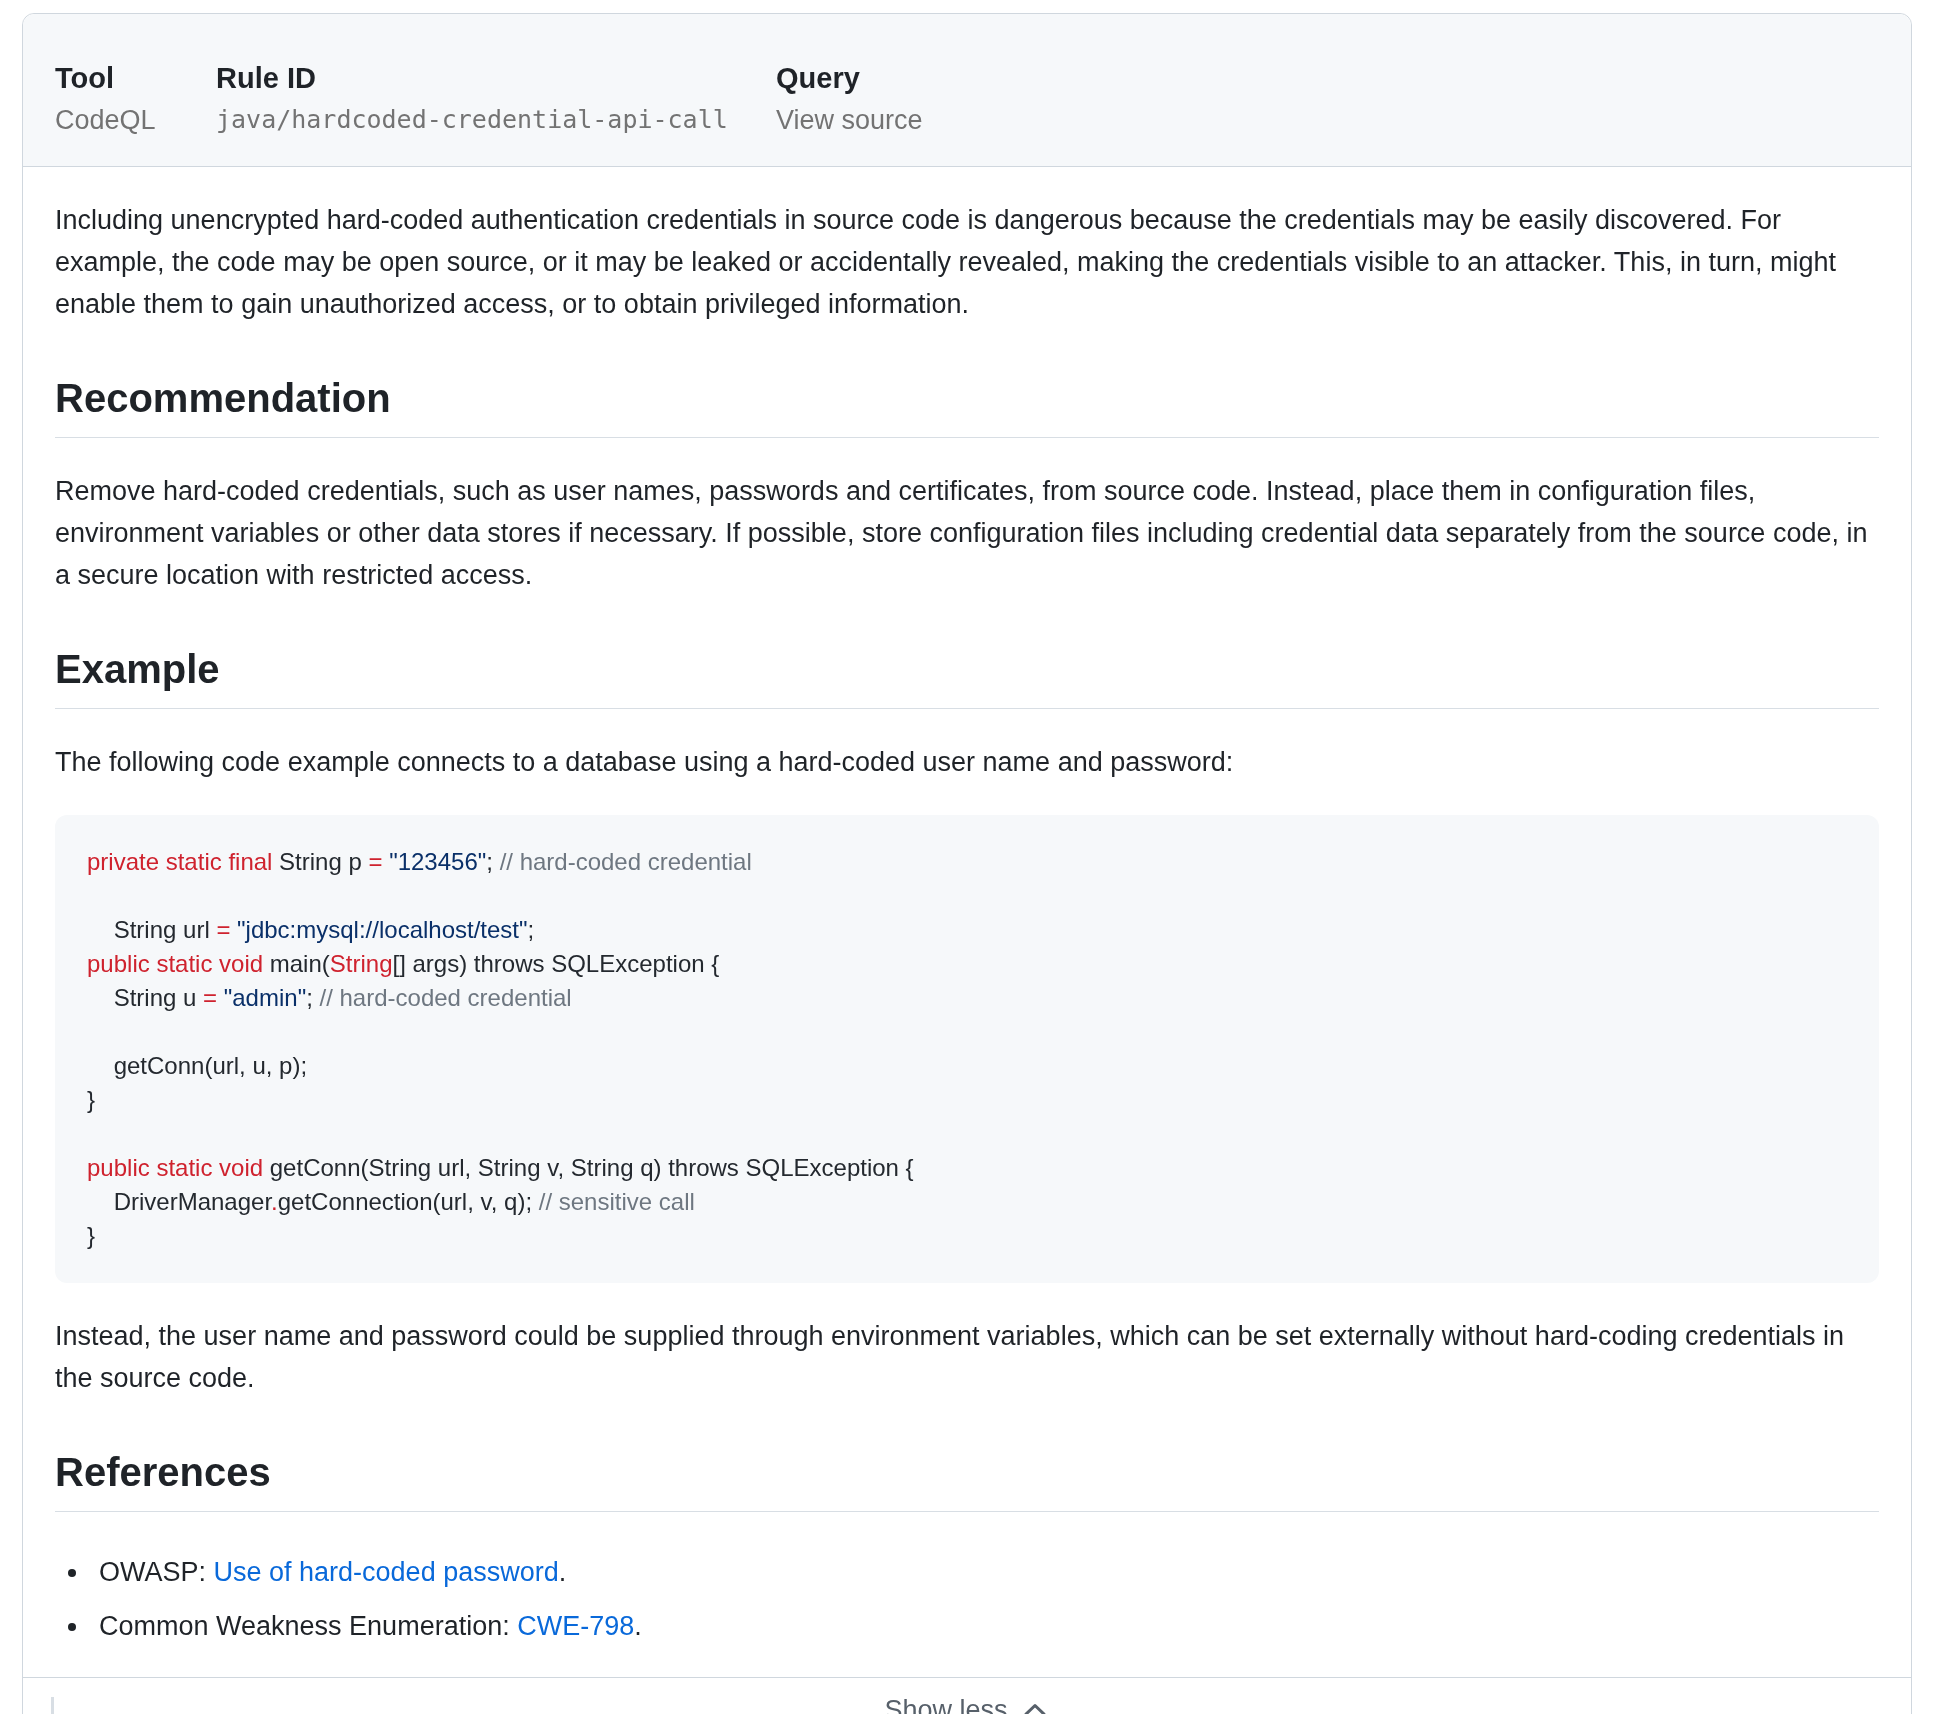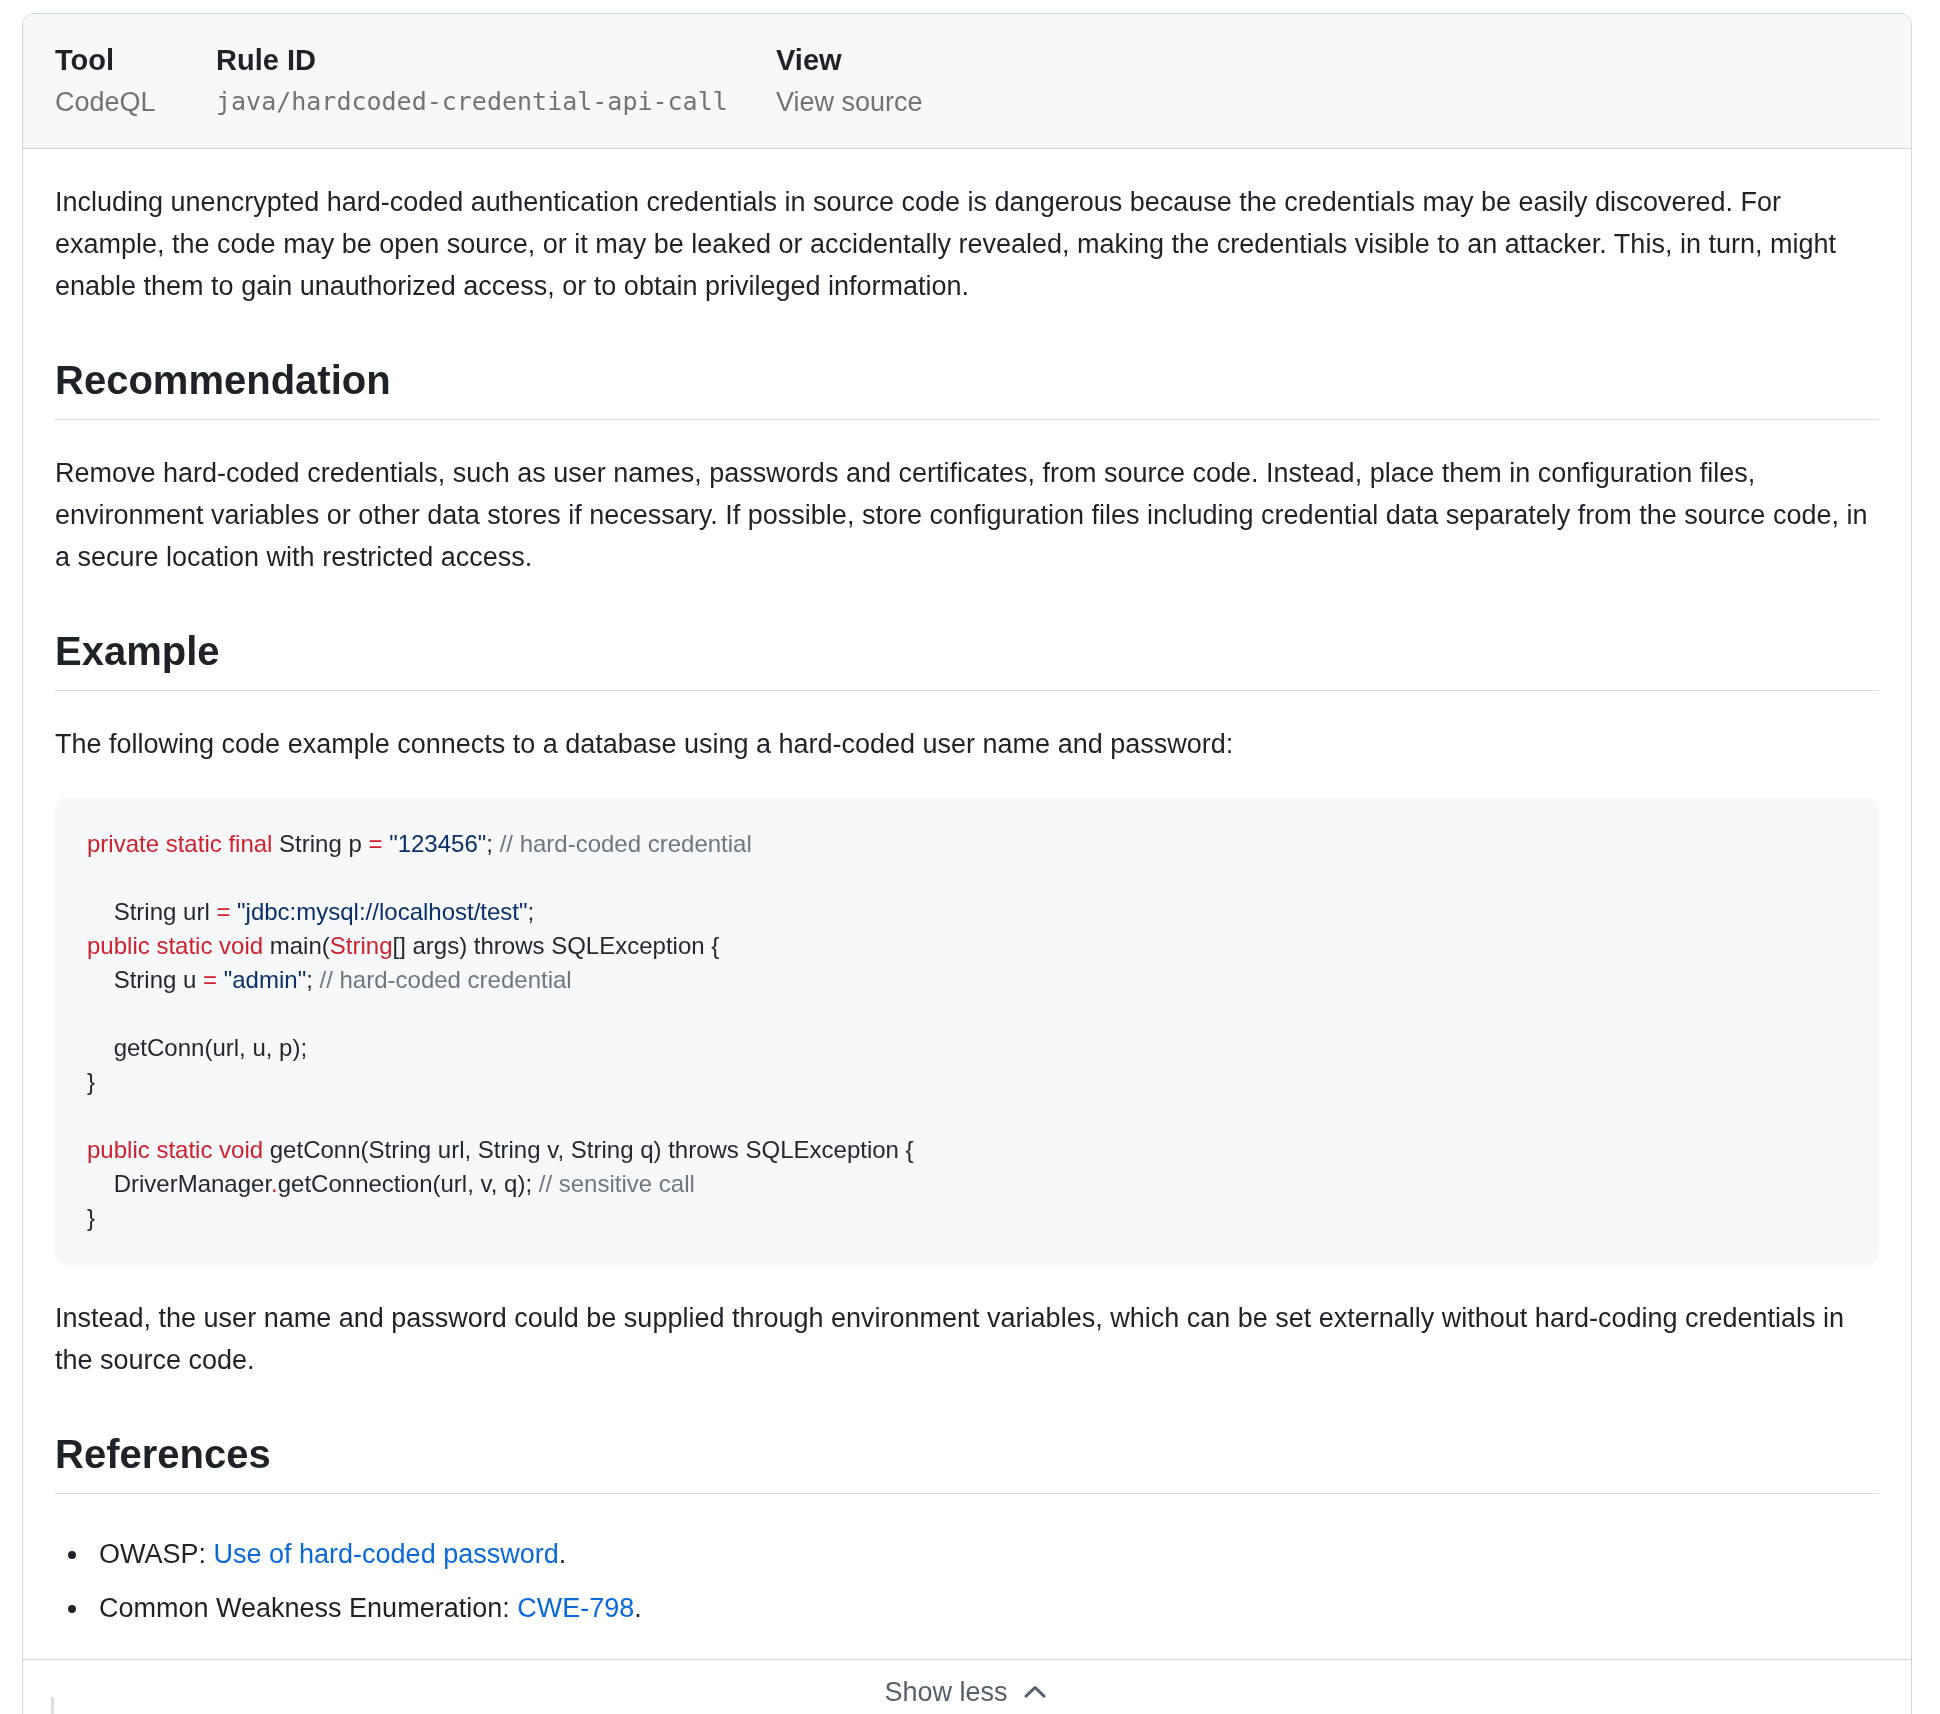--- a/index.html
+++ b/index.html
@@ -30,20 +30,21 @@
     border-radius: 12px 12px 0 0;
     padding: 26px 32px;
   }
   .meta-col.c0 { width: 161px; }
   .meta-col.c1 { width: 560px; }
   .meta-label {
     font-size: 29px;
     font-weight: 700;
     line-height: 40px;
     color: #1f2328;
+    margin-top: 18px;
   }
   .meta-value {
     font-size: 27px;
     line-height: 40px;
     margin-top: 2px;
     color: #737373;
   }
   .meta-value.mono {
     font-family: "DejaVu Sans Mono", "Liberation Mono", monospace;
     font-size: 25px;
@@ -130,21 +131,21 @@
     <div class="card-header">
       <div class="meta-col c0">
         <div class="meta-label">Tool</div>
         <div class="meta-value">CodeQL</div>
       </div>
       <div class="meta-col c1">
         <div class="meta-label">Rule ID</div>
         <div class="meta-value mono">java/hardcoded-credential-api-call</div>
       </div>
       <div class="meta-col c2">
-        <div class="meta-label">View</div>
+        <div class="meta-label">Query</div>
         <div class="meta-value link">View source</div>
       </div>
     </div>
 
     <div class="card-body">
 
       <p>Including unencrypted hard-coded authentication credentials in source code is dangerous because the credentials may be easily discovered. For example, the code may be open source, or it may be leaked or accidentally revealed, making the credentials visible to an attacker. This, in turn, might enable them to gain unauthorized access, or to obtain privileged information.</p>
 
       <h2>Recommendation</h2>
       <p>Remove hard-coded credentials, such as user names, passwords and certificates, from source code. Instead, place them in configuration files, environment variables or other data stores if necessary. If possible, store configuration files including credential data separately from the source code, in a secure location with restricted access.</p>

